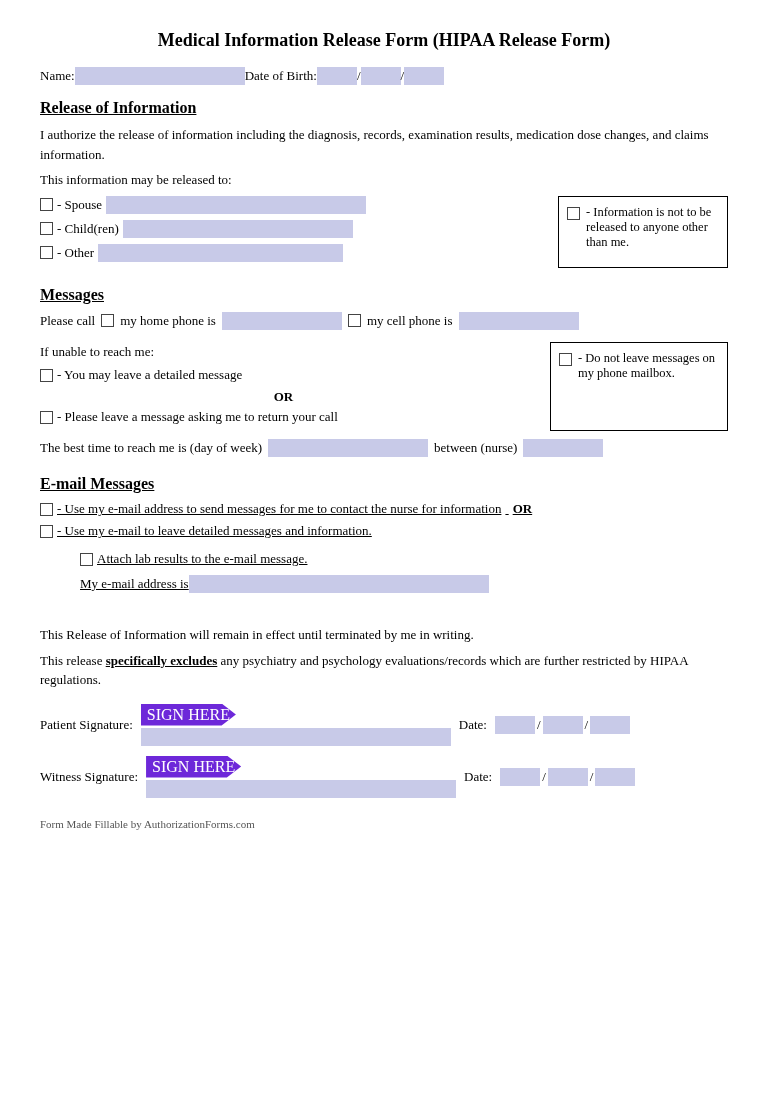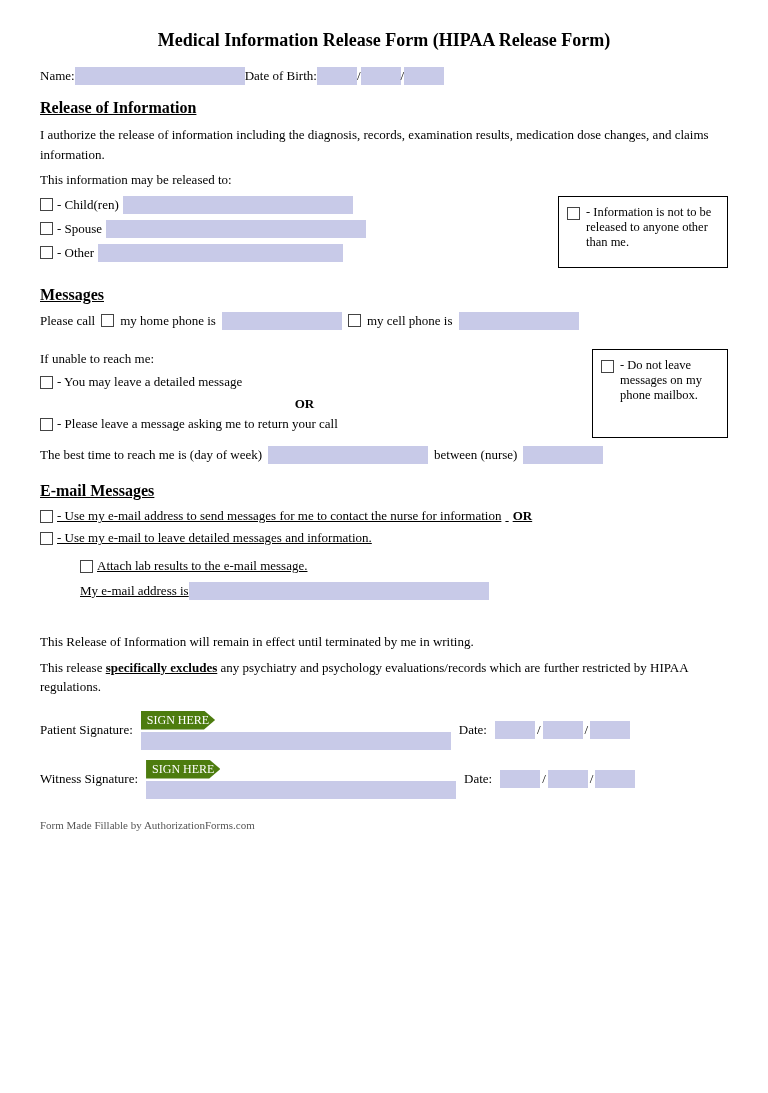--- a/index.html
+++ b/index.html
@@ -73,27 +73,27 @@
     .or-center { text-align: center; font-weight: bold; margin: 4px 0; }
     .messages-row {
       display: flex;
       align-items: center;
       gap: 6px;
       flex-wrap: wrap;
     }
     .unreachable-grid {
       display: flex;
       gap: 23px;
-      margin-top: 19px;
+      margin-top: 12px;
     }
     .unreachable-left { flex: 1; }
     .unreachable-right {
       border: 1.5px solid #000;
       padding: 8px;
-      width: 136px;
+      width: 178px;
       font-size: 12.5px;
       display: flex;
       align-items: flex-start;
       gap: 6px;
       flex-shrink: 0;
     }
     .best-time-row {
       display: flex;
       align-items: center;
       gap: 6px;
@@ -112,23 +112,23 @@
       margin-top: 8px;
     }
     .sig-row {
       display: flex;
       align-items: center;
       gap: 8px;
       margin-bottom: 10px;
       flex-wrap: wrap;
     }
     .sig-arrow {
-      background: #4d7c0f;
+      background: #6d28d9;
       color: #fff;
-      font-size: 12px;
+      font-size: 16px;
       padding: 2px 6px;
       clip-path: polygon(0 0, 85% 0, 100% 50%, 85% 100%, 0 100%);
       white-space: nowrap;
     }
     .watermark {
       font-size: 11px;
       color: #555;
       margin-top: 20px;
     }
     .date-group {
@@ -156,28 +156,28 @@
 <div class="section">
   <div class="section-title">Release of Information</div>
   <div class="body-text">I authorize the release of information including the diagnosis, records, examination results, medication dose changes, and claims information.</div>
   <div class="body-text">This information may be released to:</div>
 
   <div class="release-info-grid">
     <div class="release-left">
 
       <div class="checkbox-row">
         <span class="checkbox-box"></span>
+        <span>- Spouse</span>
+        <span class="field-input" style="width:260px;"></span>
+      </div>
+
+      <div class="checkbox-row">
+        <span class="checkbox-box"></span>
         <span>- Child(ren)</span>
         <span class="field-input" style="width:230px;"></span>
-      </div>
-
-      <div class="checkbox-row">
-        <span class="checkbox-box"></span>
-        <span>- Spouse</span>
-        <span class="field-input" style="width:260px;"></span>
       </div>
 
       <div class="checkbox-row">
         <span class="checkbox-box"></span>
         <span>- Other</span>
         <span class="field-input" style="width:245px;"></span>
       </div>
     </div>
     <div class="release-right">
       <span class="checkbox-box" style="flex-shrink:0;margin-top:2px;"></span>

